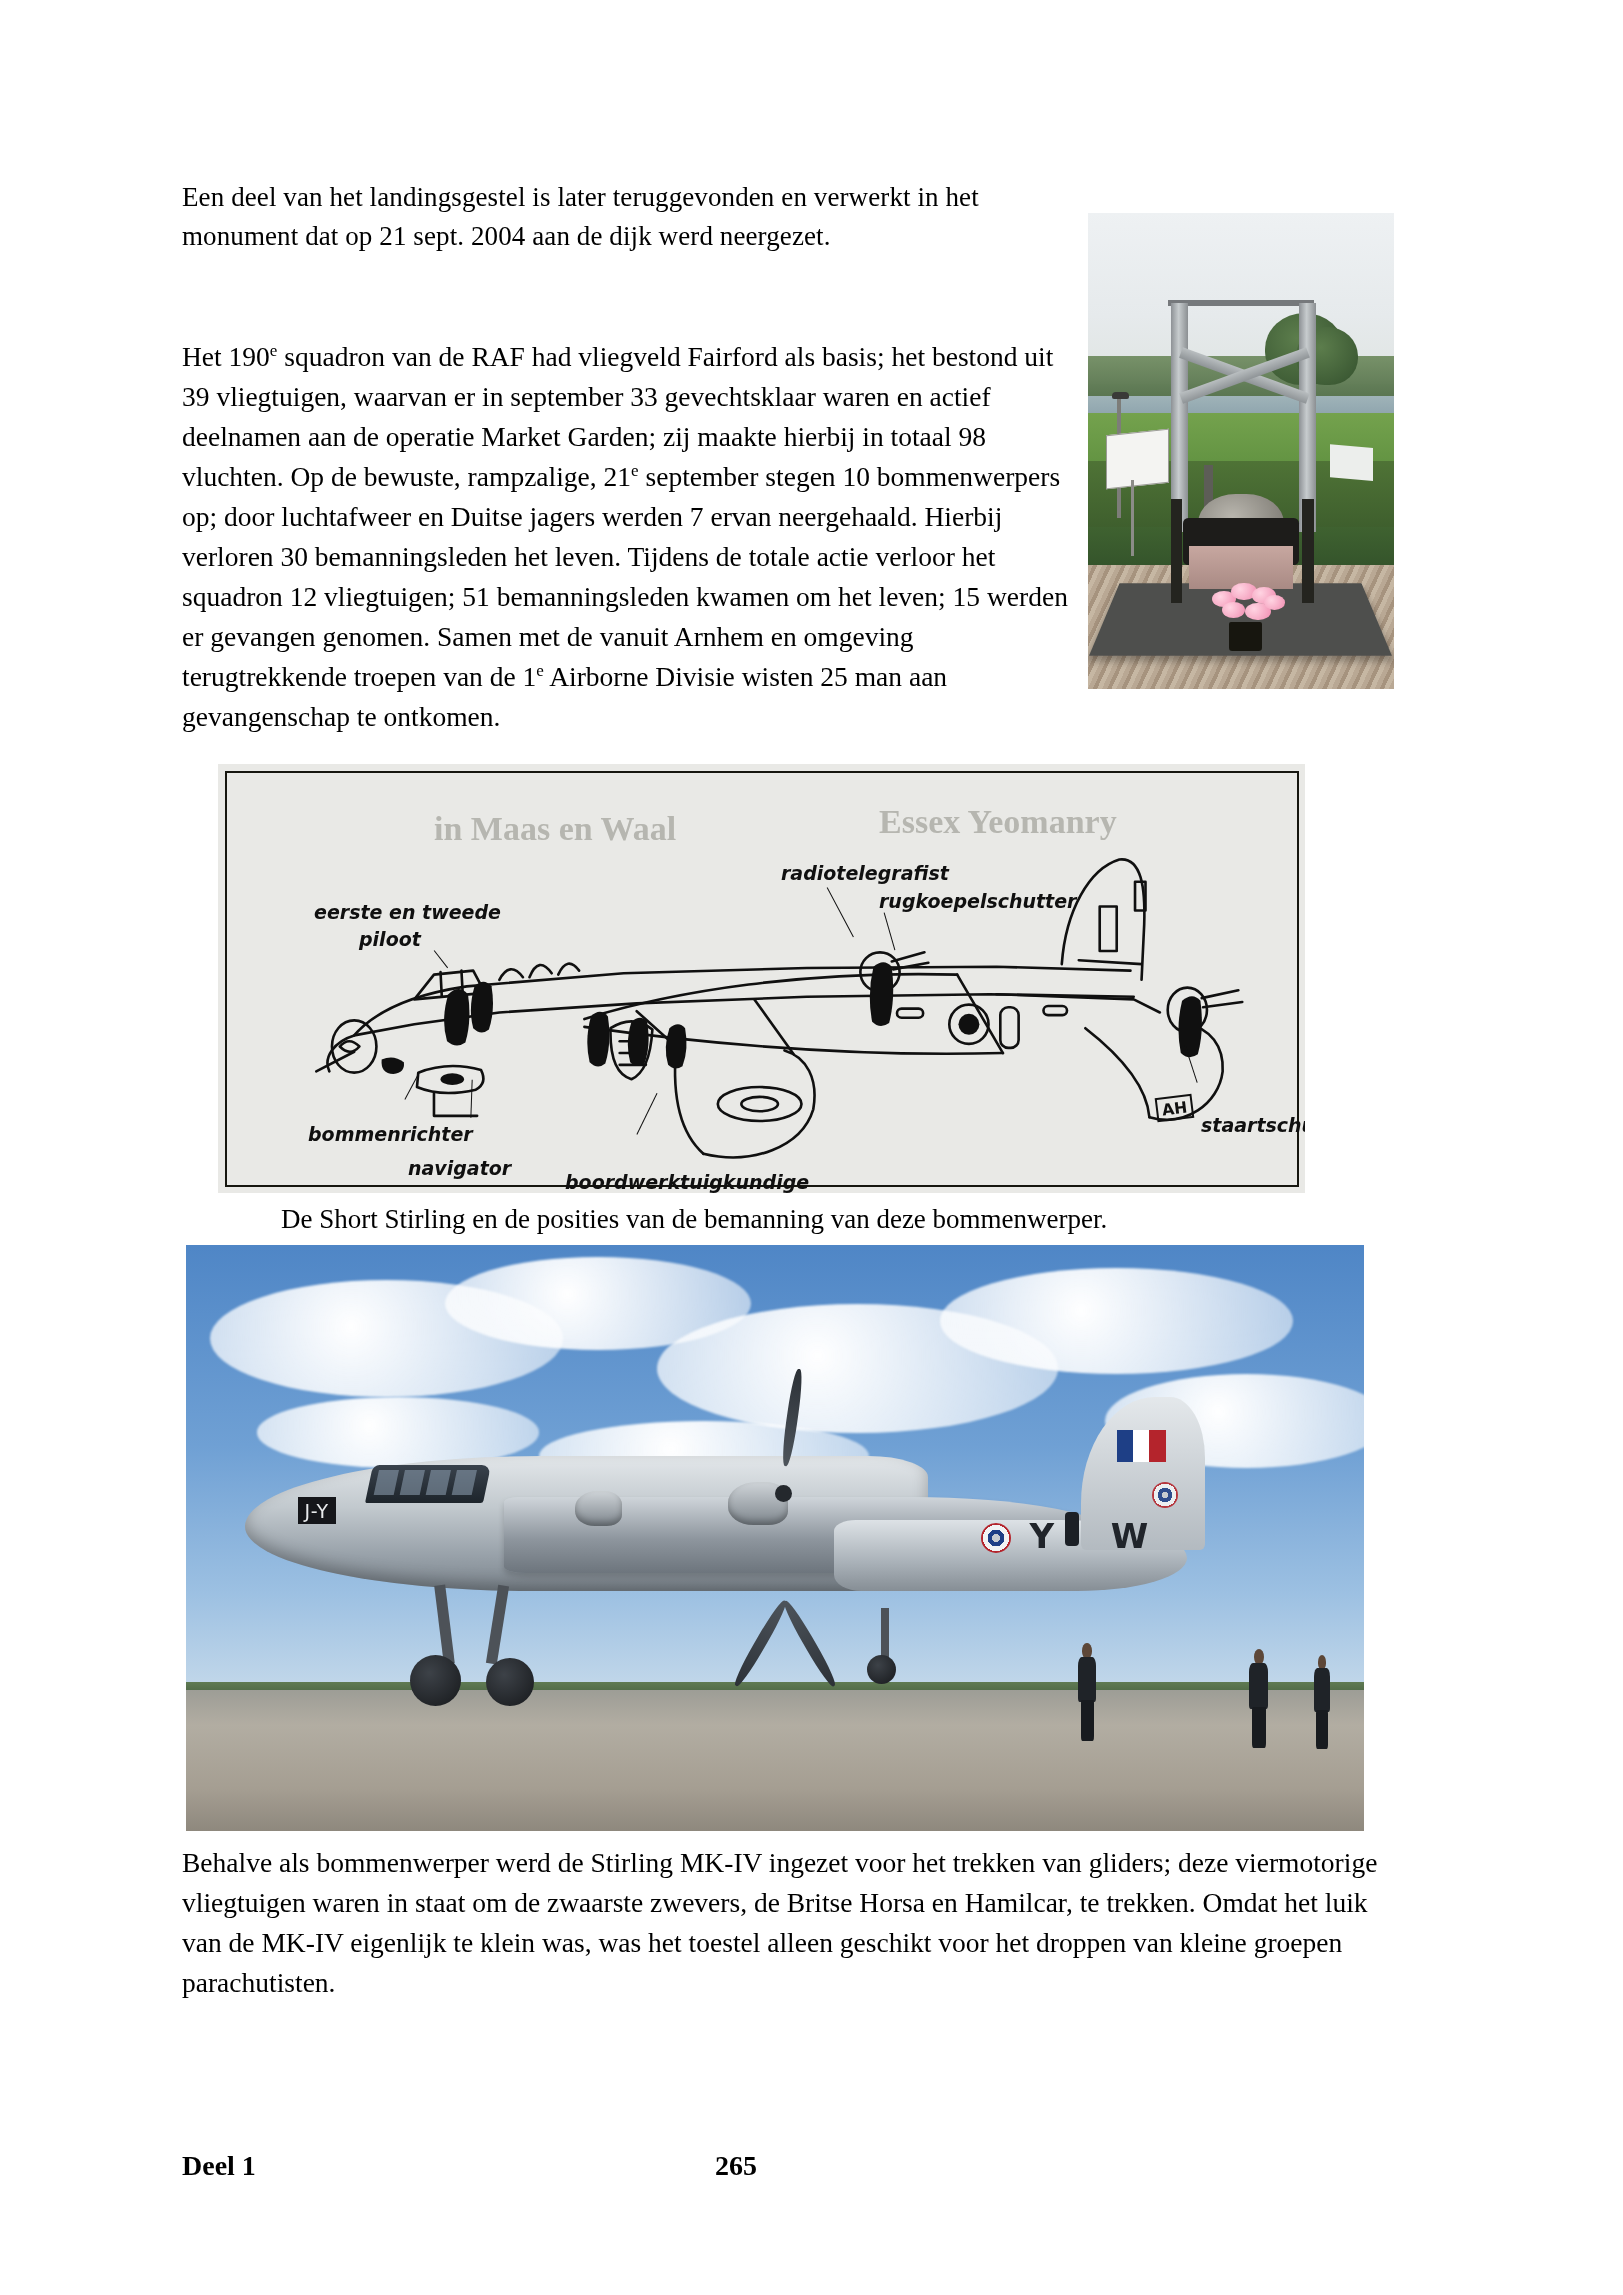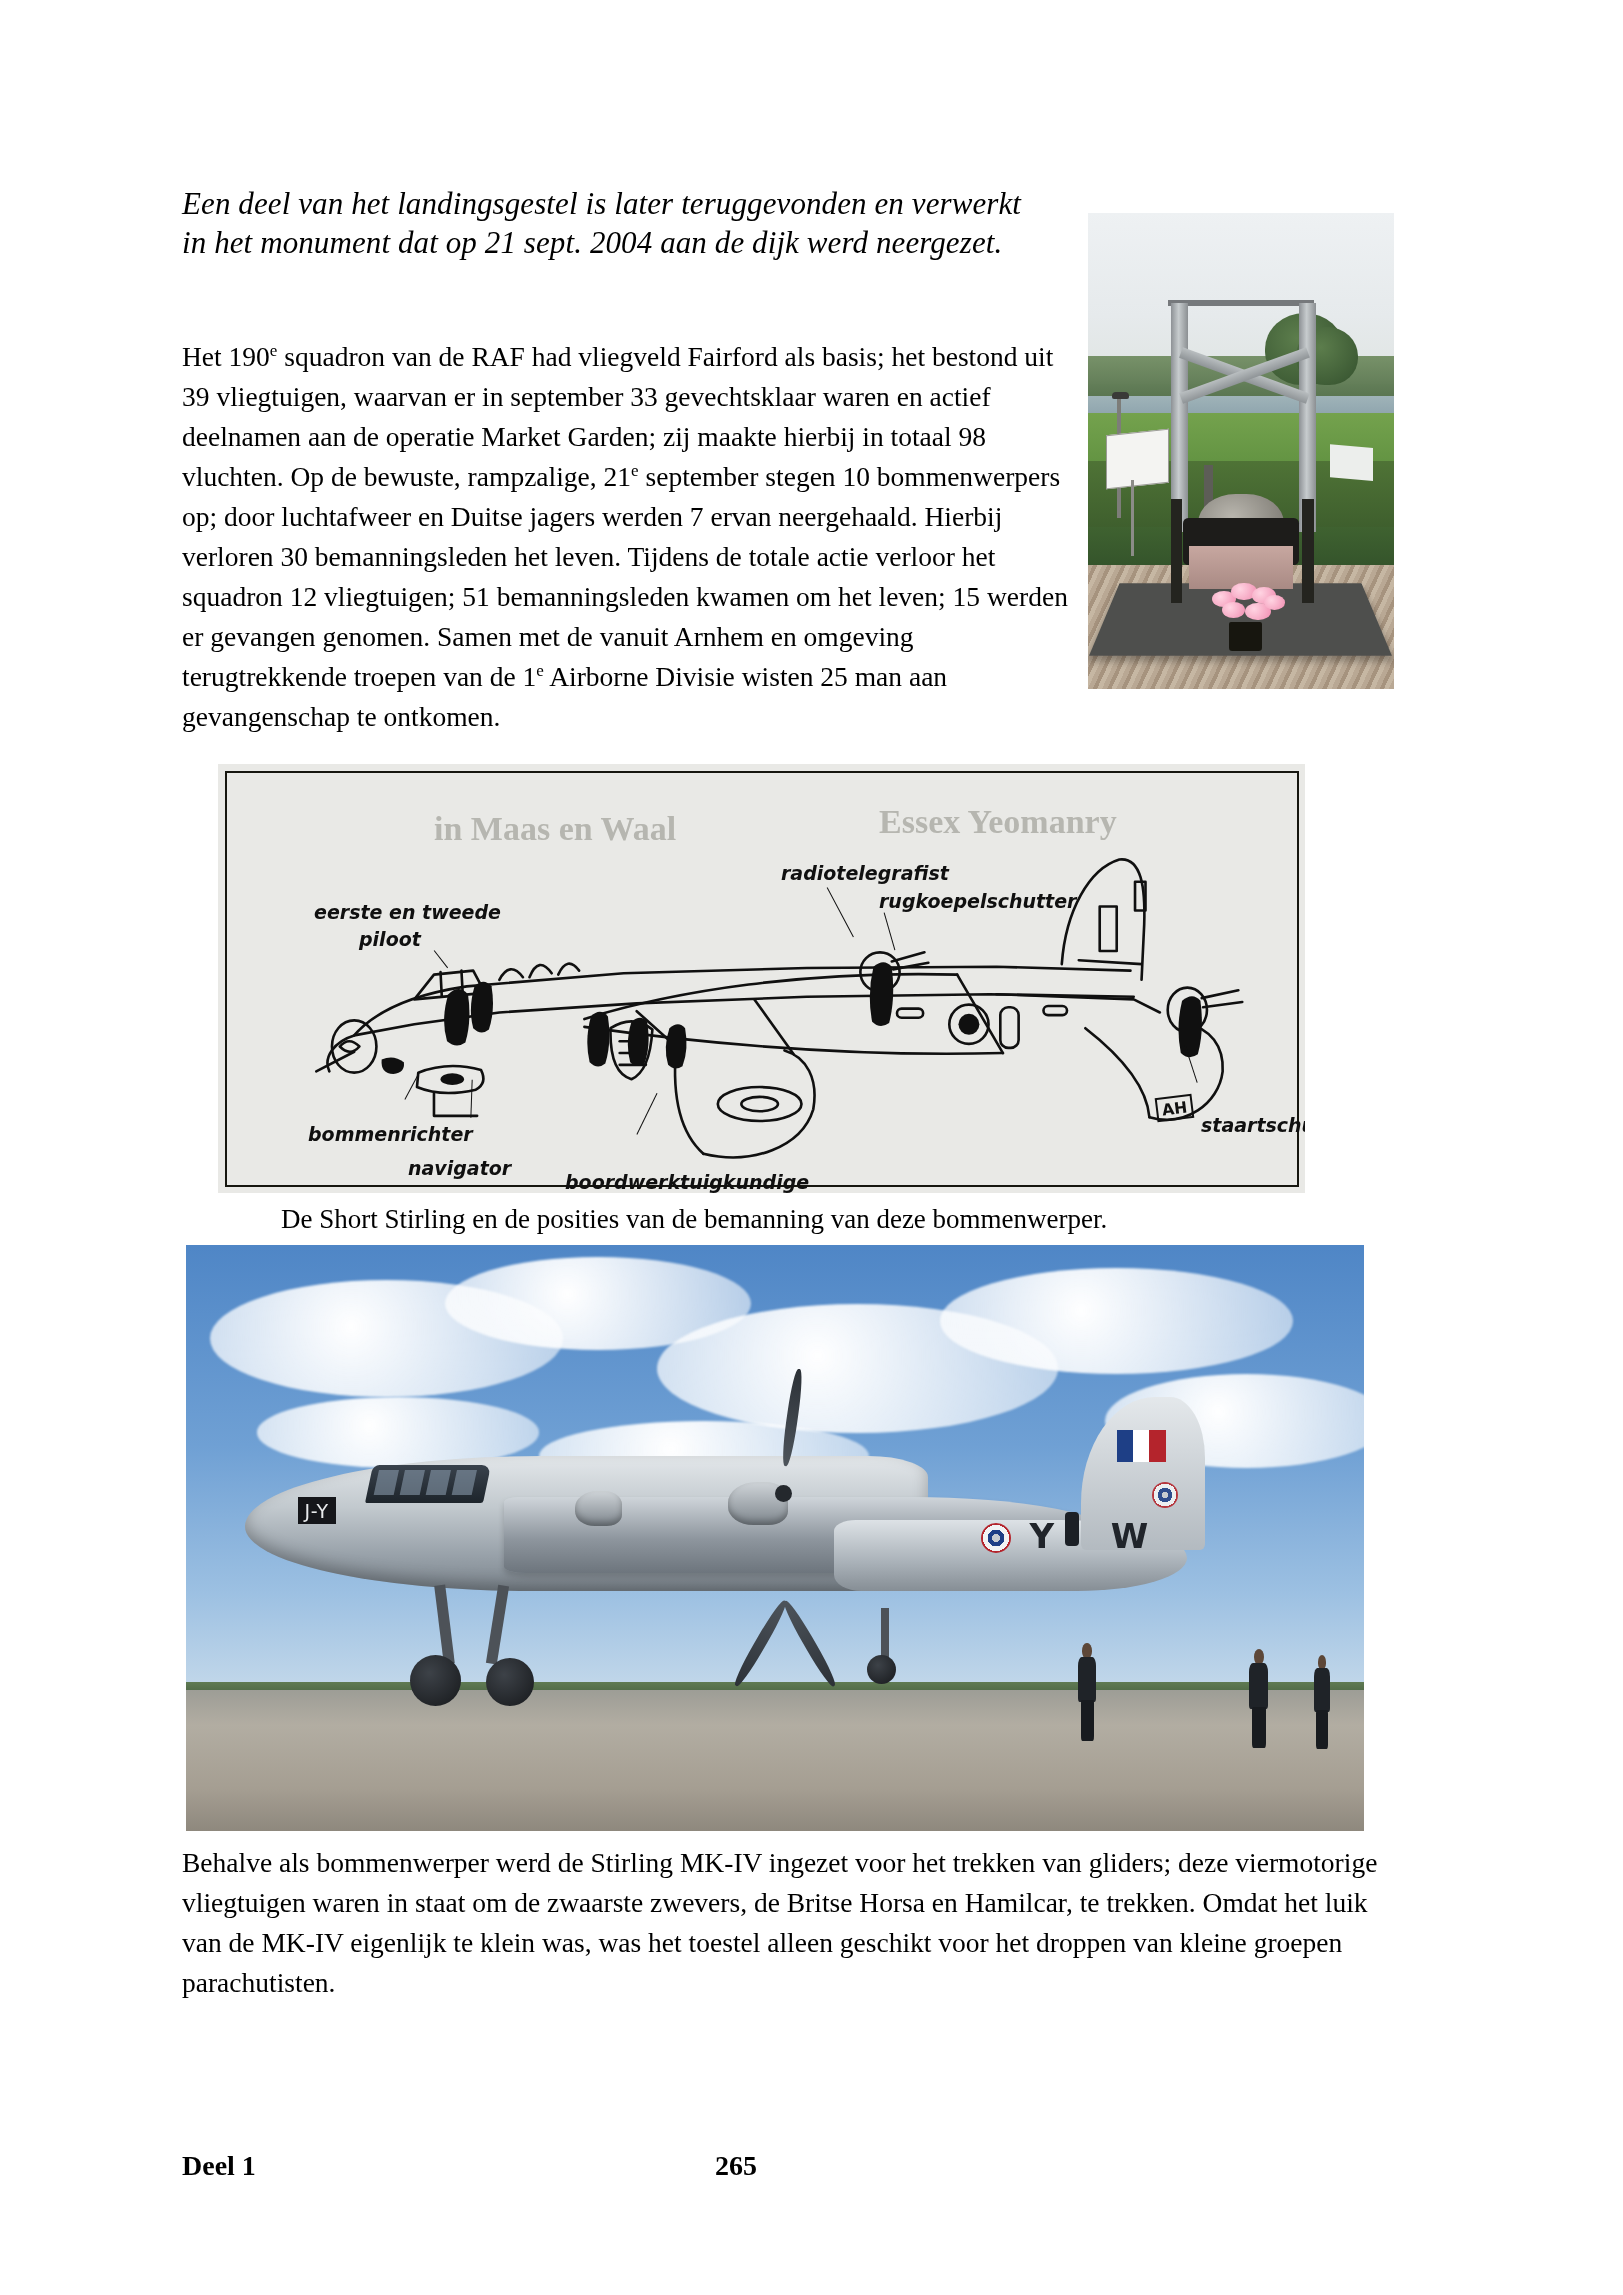--- a/index.html
+++ b/index.html
@@ -10,22 +10,22 @@
     color:#000;
     position:relative;
     overflow:hidden;
   }
   .page{
     position:absolute;left:0;top:0;width:1623px;height:2295px;
     background:#ffffff;
   }
   
   .intro-para{
-    position:absolute;left:182px;top:184px;width:870px;
-    font-style:italic;font-size:31px;line-height:39px;
+    position:absolute;left:182px;top:178px;width:870px;
+    font-size:27px;line-height:39px;
     letter-spacing:0.1px;
   }
   .body-para{
     position:absolute;left:182px;top:337px;width:890px;
     font-size:27.5px;line-height:40px;
   }
   .body-para sup{font-size:.62em;vertical-align:super;line-height:0;}
   
   .monument-photo{
     position:absolute;left:1088px;top:213px;width:306px;height:476px;

